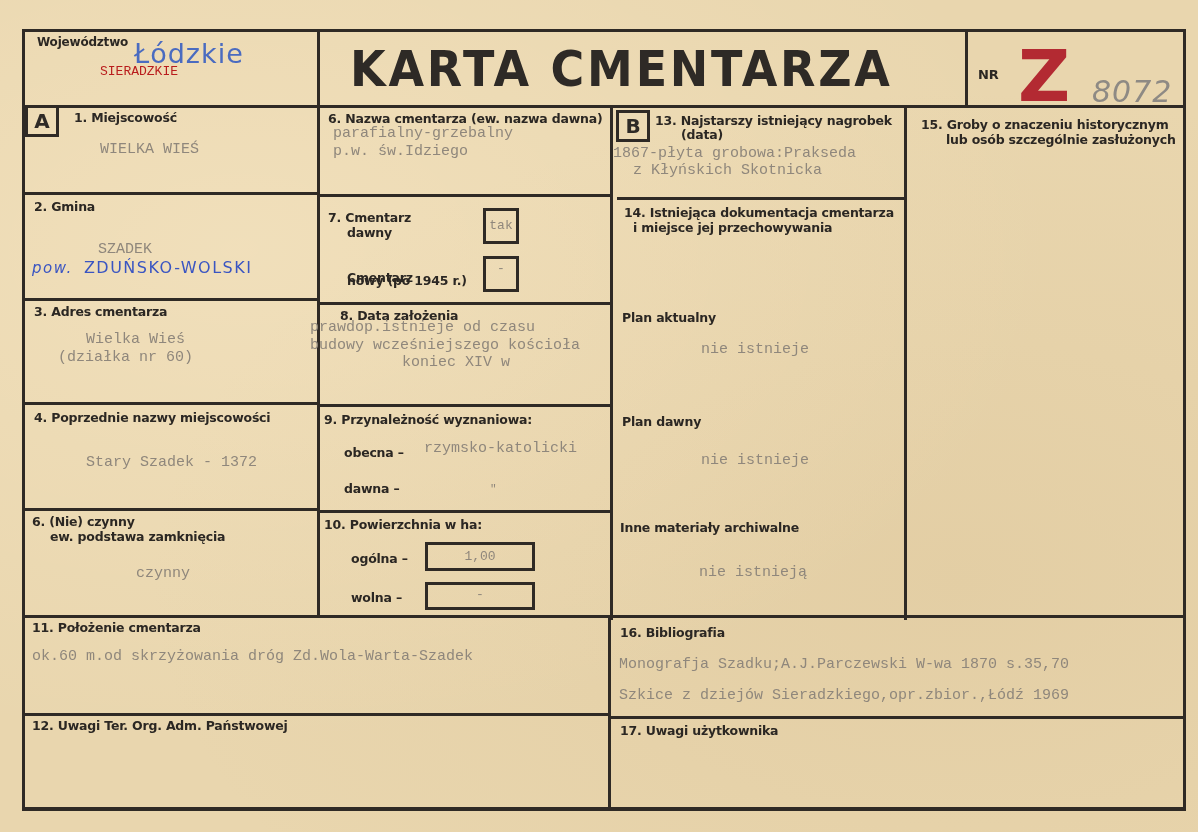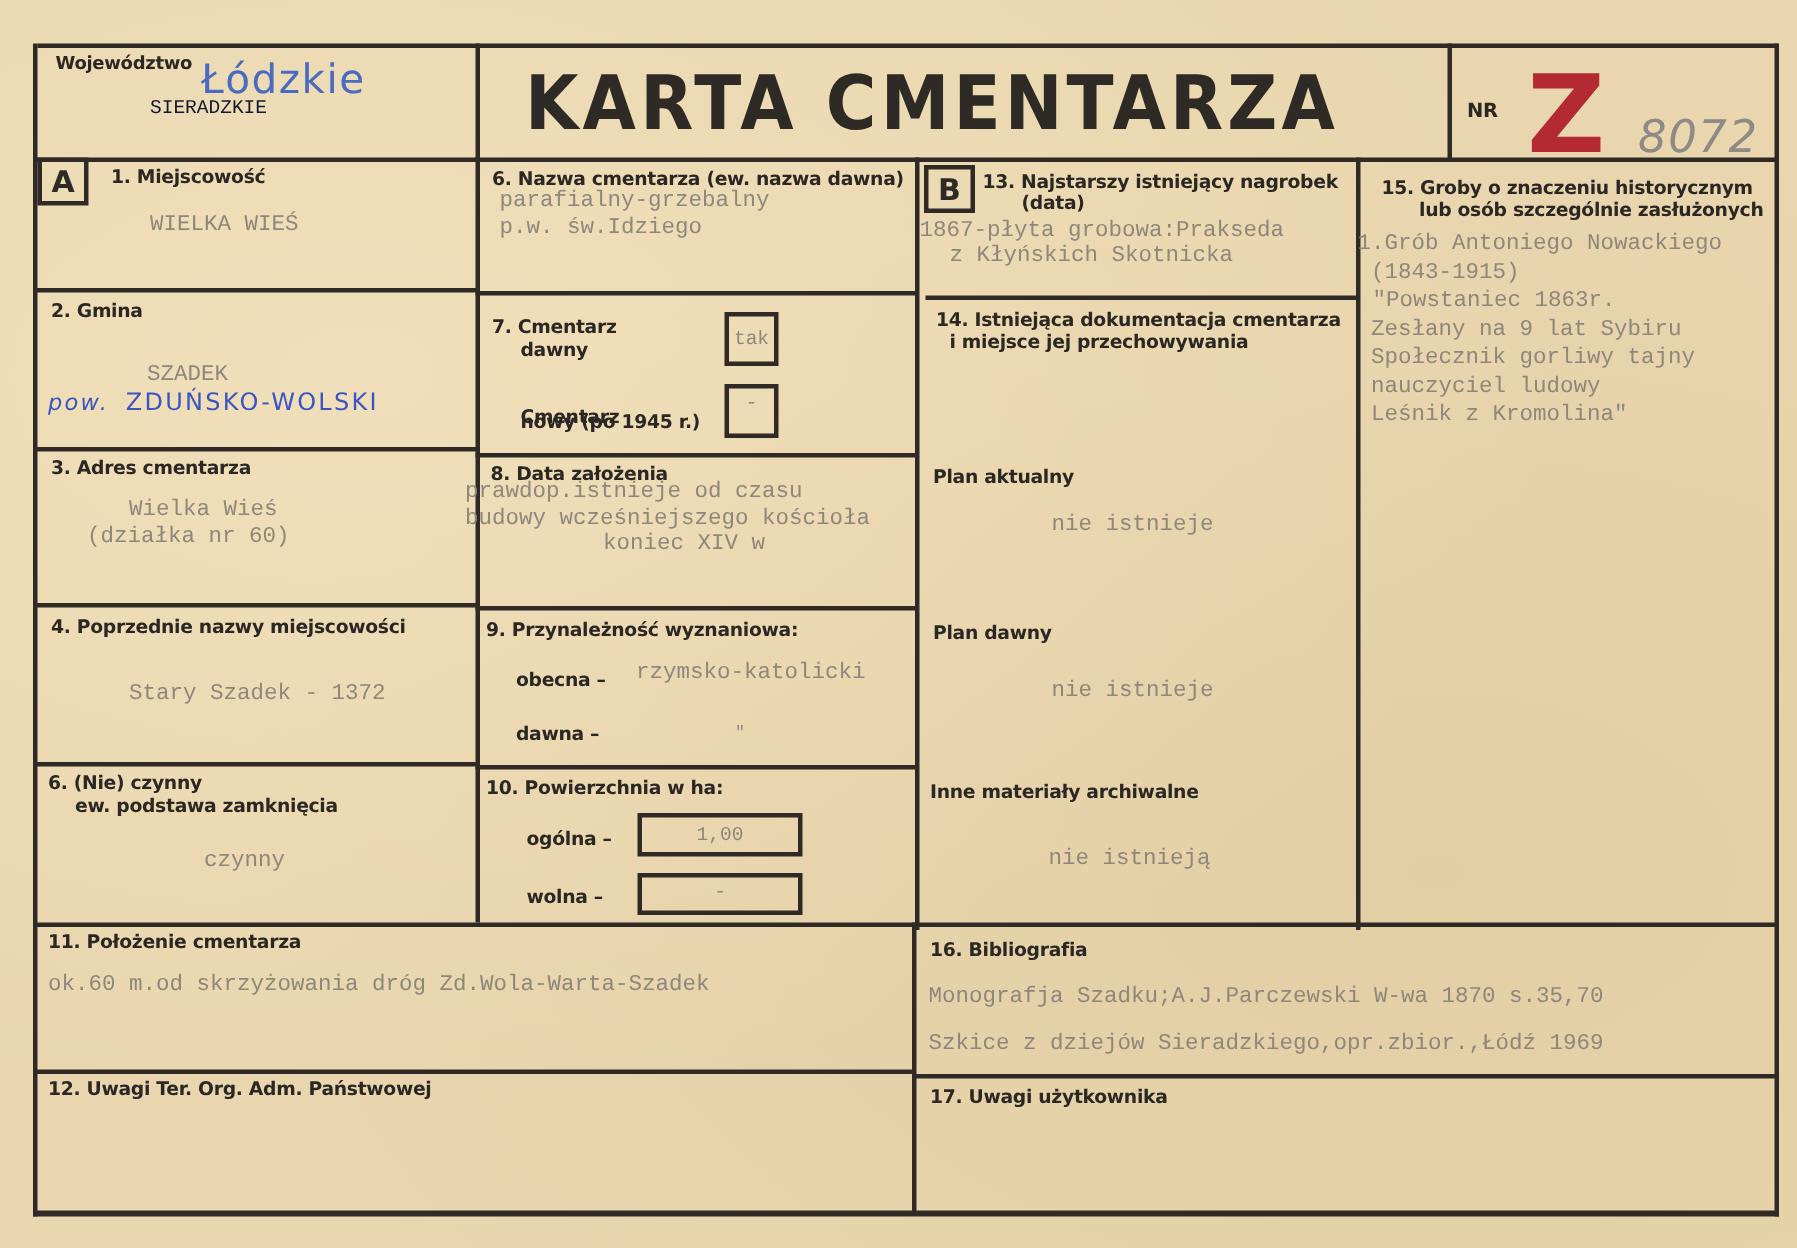--- a/index.html
+++ b/index.html
@@ -89,21 +89,21 @@
 
   <div class="ln h" style="left:617px; top:197px; width:288px;"></div>
 
   <div class="ln h" style="left:22px; top:615px; width:1164px;"></div>
   <div class="ln v" style="left:608px; top:615px; height:194px;"></div>
   <div class="ln h" style="left:22px; top:713px; width:588px;"></div>
   <div class="ln h" style="left:608px; top:716px; width:578px;"></div>
 
   <div class="lbl" style="left:37px; top:35px; font-size:12px;">Województwo</div>
   <div class="stamp-blue" style="left:134px; top:38px;text-align:center;">Łódzkie</div>
-  <div class="tw" style="left:100px; top:62px; font-size:13px; color:#0f172a;">SIERADZKIE</div>
+  <div class="tw" style="left:100px; top:62px; font-size:13px; color:#b91c1c;">SIERADZKIE</div>
 
   <div class="title">KARTA CMENTARZA</div>
 
   <div class="lbl" style="left:978px; top:67px; font-size:13px;">NR</div>
   <div class="redZ">Z</div>
   <div class="pencil">8072</div>
 
   <div class="secbox" style="left:25px; top:105px;">A</div>
   <div class="lbl" style="left:74px; top:110px;">1. Miejscowość</div>
   <div class="tw" style="left:100px; top:140px;">WIELKA WIEŚ</div>
@@ -130,21 +130,21 @@
   <div class="tw" style="left:333px; top:124px;">parafialny-grzebalny</div>
   <div class="tw" style="left:333px; top:142px;">p.w. św.Idziego</div>
 
   <div class="lbl" style="left:328px; top:210px;">7. Cmentarz</div>
   <div class="lbl" style="left:347px; top:225px;">dawny</div>
   <div class="smallbox" style="left:483px; top:208px; width:36px; height:36px; line-height:30px;">tak</div>
   <div class="lbl" style="left:347px; top:270px;">Cmentarz</div>
   <div class="lbl" style="left:347px; top:273px;">nowy (po 1945 r.)</div>
   <div class="smallbox" style="left:483px; top:256px; width:36px; height:36px; line-height:20px;">-</div>
 
-  <div class="lbl" style="left:327px; top:308px;">8. Data założenia</div>
+  <div class="lbl" style="left:340px; top:308px;">8. Data założenia</div>
   <div class="tw" style="left:310px; top:318px;">prawdop.istnieje od czasu</div>
   <div class="tw" style="left:310px; top:336px;">budowy wcześniejszego kościoła</div>
   <div class="tw" style="left:402px; top:353px;">koniec XIV w</div>
 
   <div class="lbl" style="left:324px; top:412px;">9. Przynależność wyznaniowa:</div>
   <div class="lbl" style="left:344px; top:445px;">obecna –</div>
   <div class="tw" style="left:424px; top:439px;">rzymsko-katolicki</div>
   <div class="lbl" style="left:344px; top:481px;">dawna –</div>
   <div class="tw" style="left:490px; top:480px; font-size:11px;">"</div>
 
@@ -164,29 +164,20 @@
   <div class="lbl" style="left:633px; top:220px;">i miejsce jej przechowywania</div>
   <div class="lbl" style="left:622px; top:310px;">Plan aktualny</div>
   <div class="tw" style="left:701px; top:340px;">nie istnieje</div>
   <div class="lbl" style="left:622px; top:414px;">Plan dawny</div>
   <div class="tw" style="left:701px; top:451px;">nie istnieje</div>
   <div class="lbl" style="left:620px; top:520px;">Inne materiały archiwalne</div>
   <div class="tw" style="left:699px; top:563px;">nie istnieją</div>
 
   <div class="lbl" style="left:921px; top:117px;">15. Groby o znaczeniu historycznym</div>
   <div class="lbl" style="left:946px; top:132px;">lub osób szczególnie zasłużonych</div>
-  <div style="position:absolute; left:905px; top:153px;">
-    <div class="tw" style="position:relative;">1.Grób Antoniego Nowackiego</div>
-    <div class="tw" style="position:relative;"> (1843-1915)</div>
-    <div class="tw" style="position:relative; left:10px;">"Powstaniec 1863r.</div>
-    <div class="tw" style="position:relative;"> Zesłany na 9 lat Sybiru</div>
-    <div class="tw" style="position:relative;"> Społecznik gorliwy tajny</div>
-    <div class="tw" style="position:relative;"> nauczyciel ludowy</div>
-    <div class="tw" style="position:relative;"> Leśnik z Kromolina"</div>
-  </div>
 
   <div class="lbl" style="left:32px; top:620px;">11. Położenie cmentarza</div>
   <div class="tw" style="left:32px; top:647px;">ok.60 m.od skrzyżowania dróg Zd.Wola-Warta-Szadek</div>
 
   <div class="lbl" style="left:32px; top:718px;">12. Uwagi Ter. Org. Adm. Państwowej</div>
   <div class="tw" style="left:32px; top:740px; width:570px; height:60px;"></div>
 
   <div class="lbl" style="left:620px; top:625px;">16. Bibliografia</div>
   <div class="tw" style="left:619px; top:655px;">Monografja Szadku;A.J.Parczewski W-wa 1870 s.35,70</div>
   <div class="tw" style="left:619px; top:686px;">Szkice z dziejów Sieradzkiego,opr.zbior.,Łódź 1969</div>

